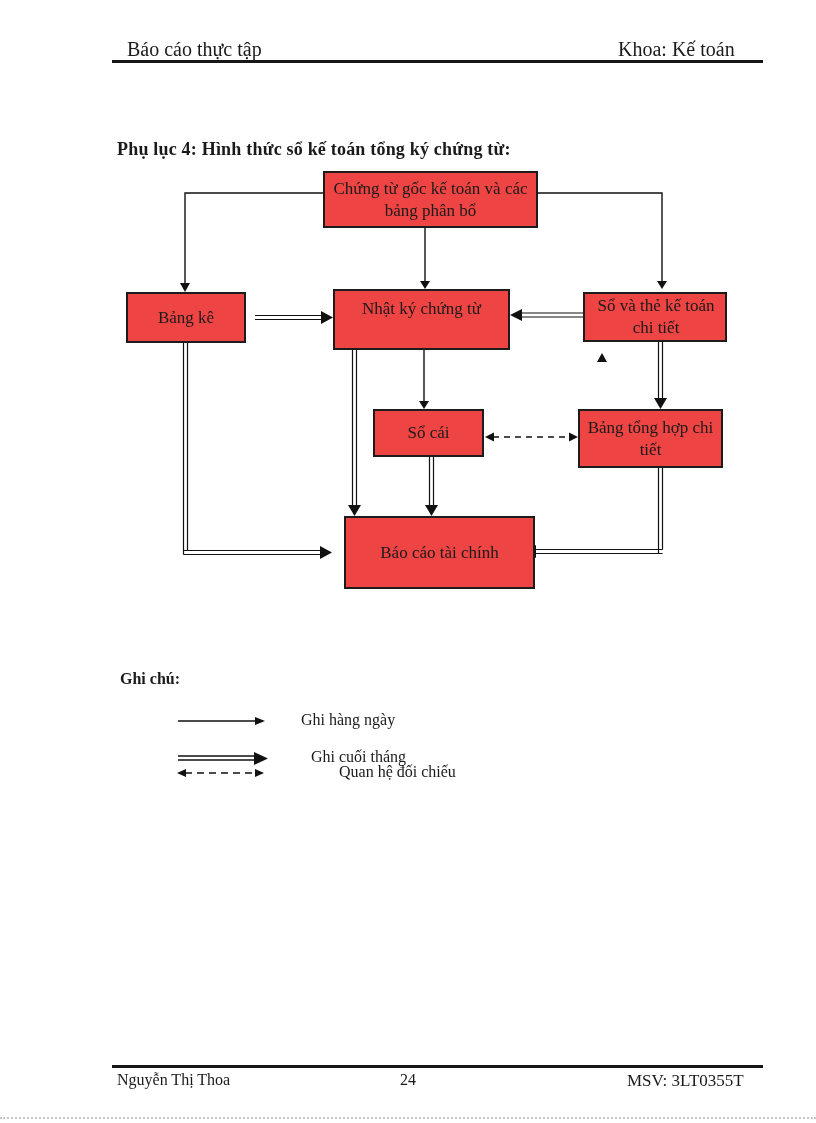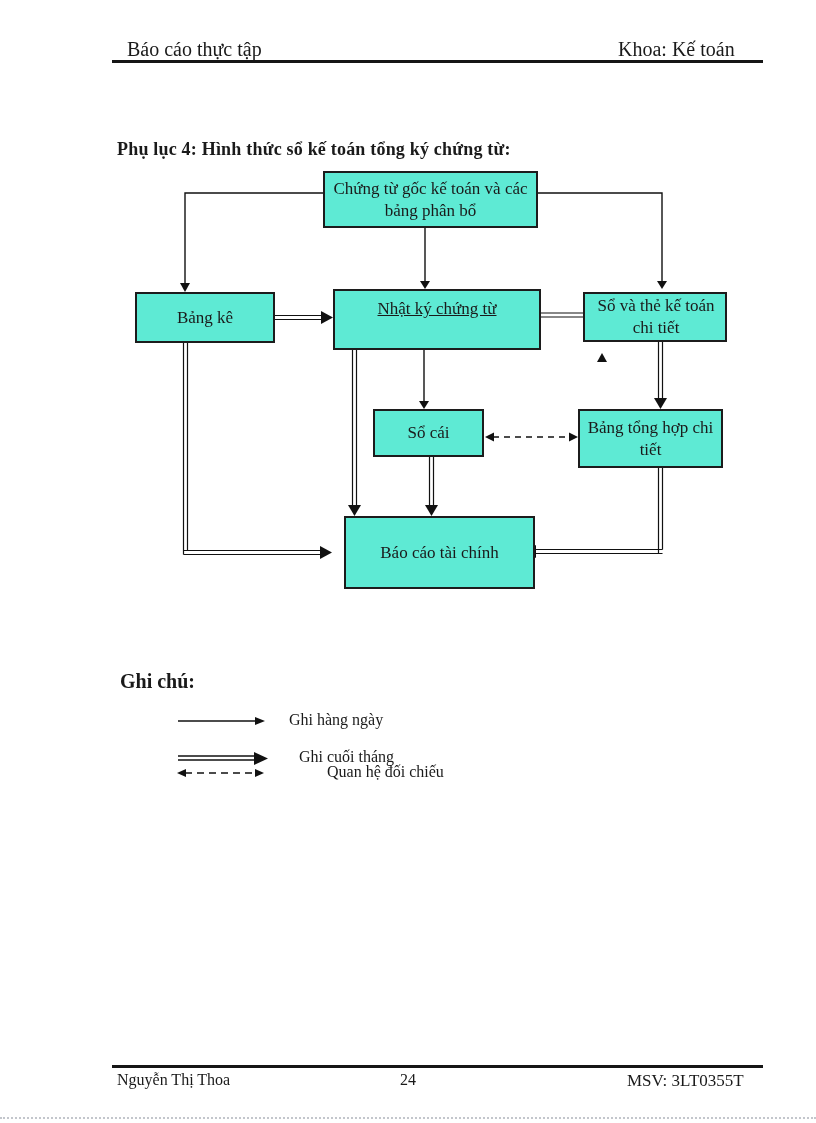--- a/index.html
+++ b/index.html
@@ -18,36 +18,36 @@
   .rule { background: #161616; height: 3px; }
   .footer-text { font-size: 16px; white-space: nowrap; }
 
   
   .page-title { font-weight: bold; font-size: 18px; white-space: nowrap; letter-spacing: 0.2px; }
 
   
   .dbox {
     position: absolute;
     border: 2px solid #1c1c1c;
-    background: #5eead4;
+    background: #ef4444;
     display: flex; align-items: center; justify-content: center;
     text-align: center;
     font-size: 17px; line-height: 1.28;
     box-sizing: border-box;
     padding: 2px 4px;
   }
   .dbox.top-align { align-items: flex-start; padding-top: 7px; }
 
   #arrow-layer { position: absolute; left: 0; top: 0; }
 
   
-  .legend-heading { font-weight: bold; font-size: 20px; white-space: nowrap; }
+  .legend-heading { font-weight: bold; font-size: 16px; white-space: nowrap; }
   .legend-row { position: absolute; display: flex; align-items: center; }
   .legend-row .sample { flex: 0 0 auto; }
-  .legend-label { margin-left: 22px; font-size: 16px; white-space: nowrap; }
+  .legend-label { margin-left: 34px; font-size: 16px; white-space: nowrap; }
 
   .dotted-rule {
     position: absolute; left: 0; top: 1117; width: 816px; height: 0;
     border-top: 2px dotted #c3c6cc;
   }
 </style>
 </head>
 <body>
 
 <div class="abs hdr-text" style="left:117px; top:38px;">Báo cáo thực tập</div>
@@ -102,25 +102,25 @@
   <g fill="#111" stroke="none">
     <polygon points="494,432.5 494,441.5 485,437"></polygon>
     <polygon points="569,432.5 569,441.5 578,437"></polygon>
   </g>
 </svg>
 
 <div class="dbox" style="left:323px; top:171px; width:215px; height:57px;">
   <span>Chứng từ gốc kế toán và các bảng phân bổ</span>
 </div>
 
-<div class="dbox" style="left:135px; top:292px; width:140px; height:51px;">
+<div class="dbox" style="left:126px; top:292px; width:120px; height:51px;">
   <span>Bảng kê</span>
 </div>
 
-<div class="dbox top-align" style="left:333px; top:289px; width:208px; height:61px;text-decoration:underline;">
+<div class="dbox top-align" style="left:333px; top:289px; width:177px; height:61px;">
   <span>Nhật ký chứng từ</span>
 </div>
 
 <div class="dbox" style="left:583px; top:292px; width:144px; height:50px;padding-left:6px;">
   <span>Sổ và thẻ kế toán chi tiết</span>
 </div>
 
 <div class="dbox" style="left:373px; top:409px; width:111px; height:48px;">
   <span>Sổ cái</span>
 </div>

